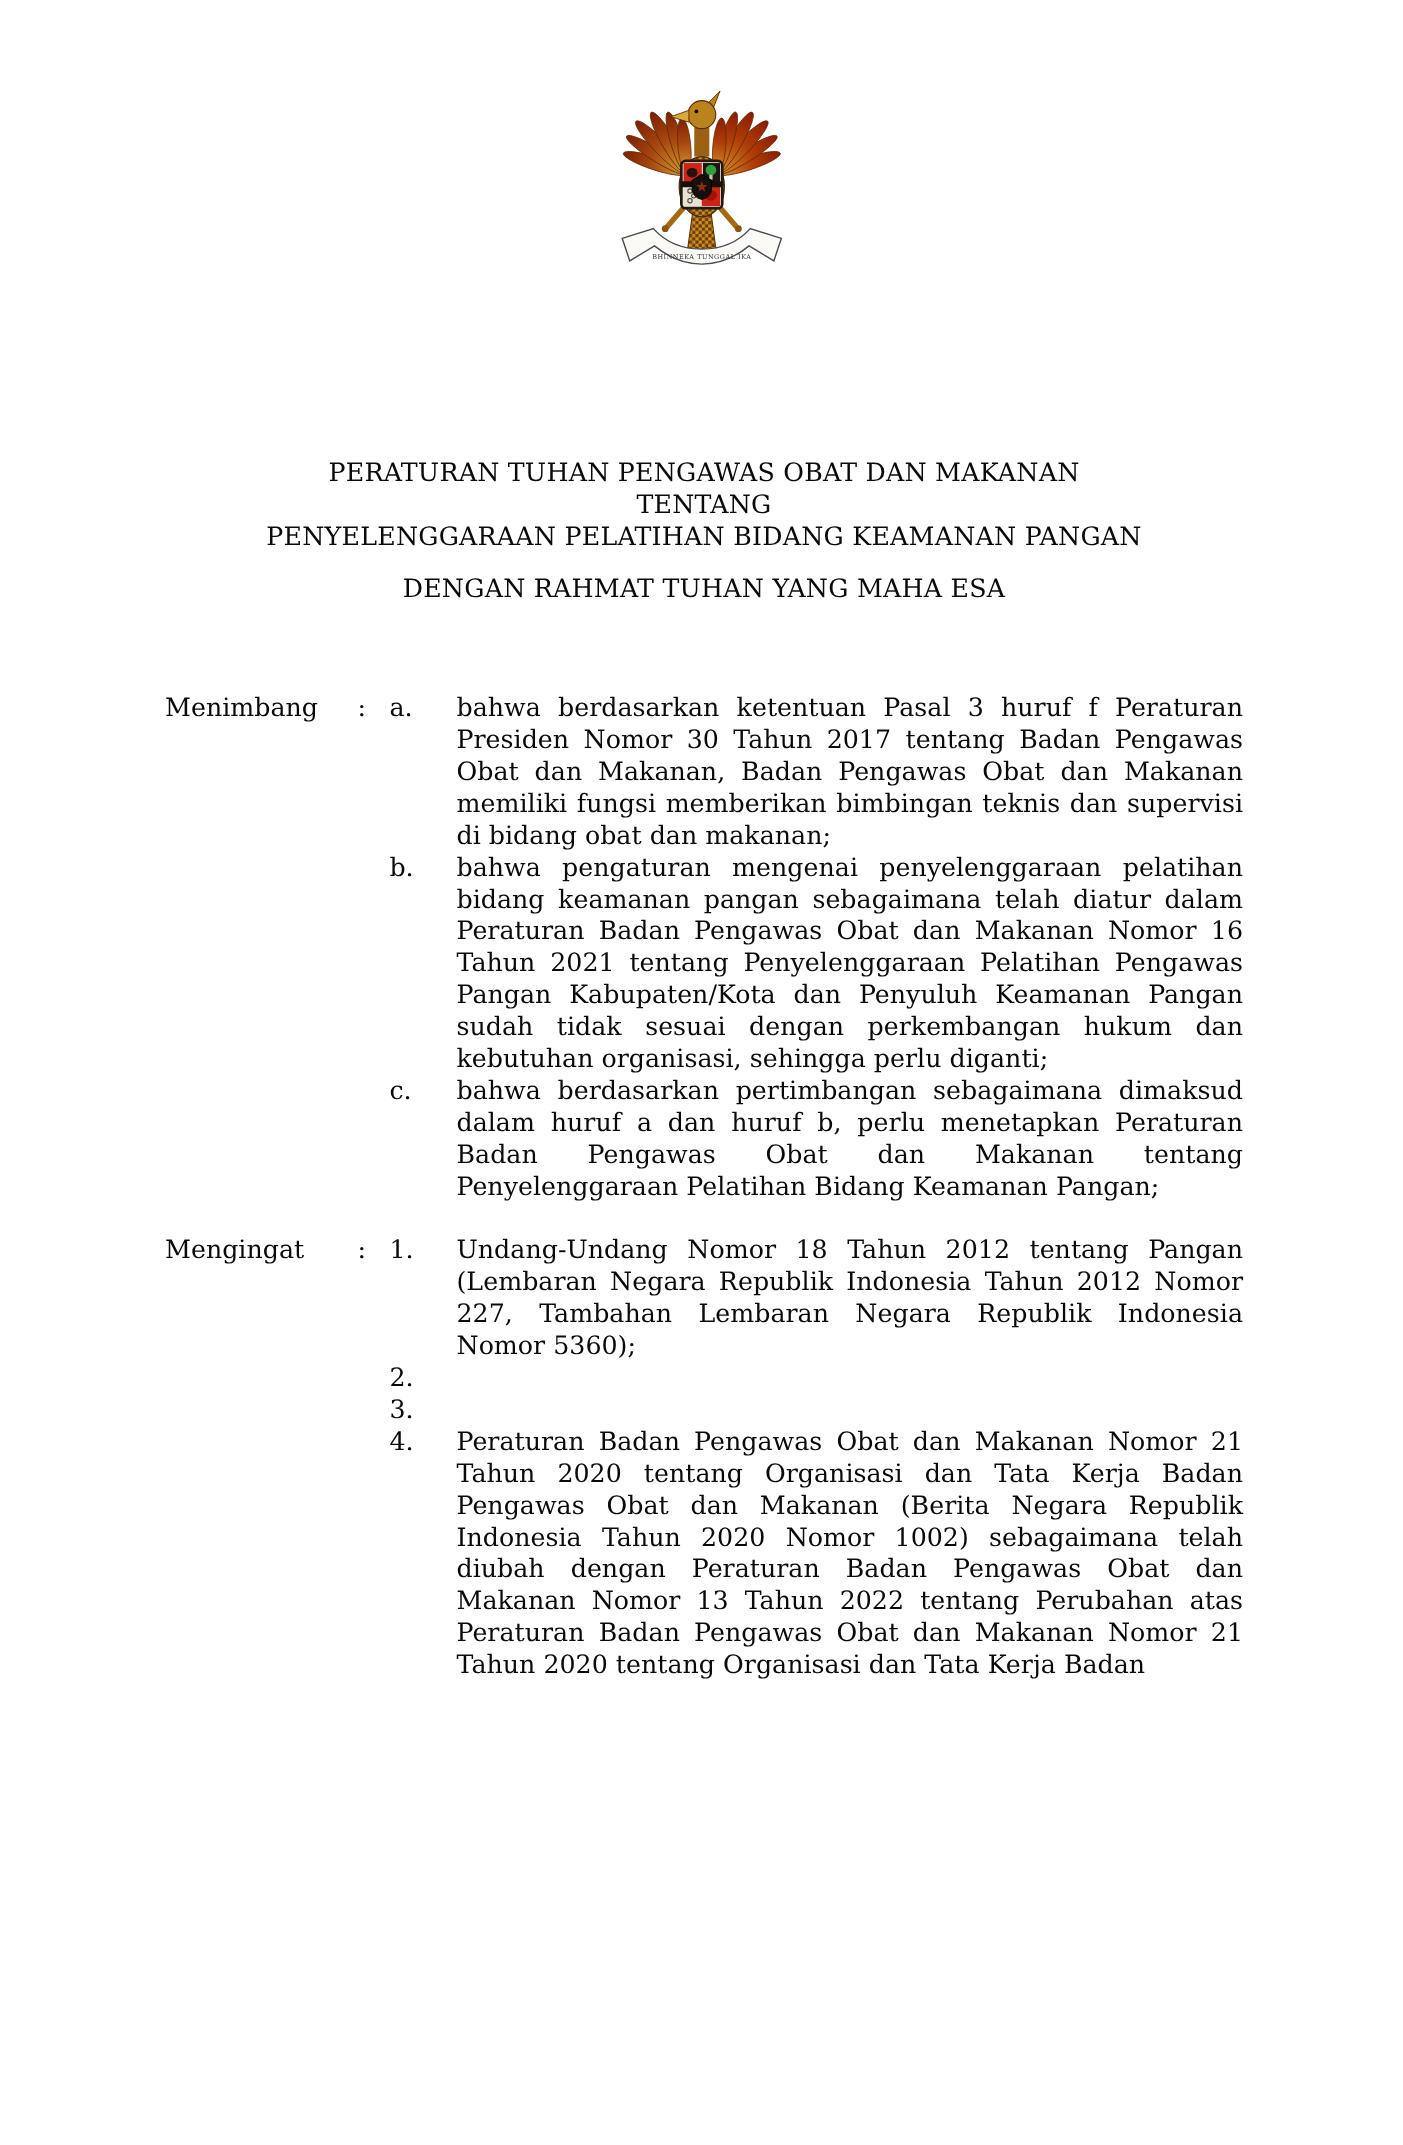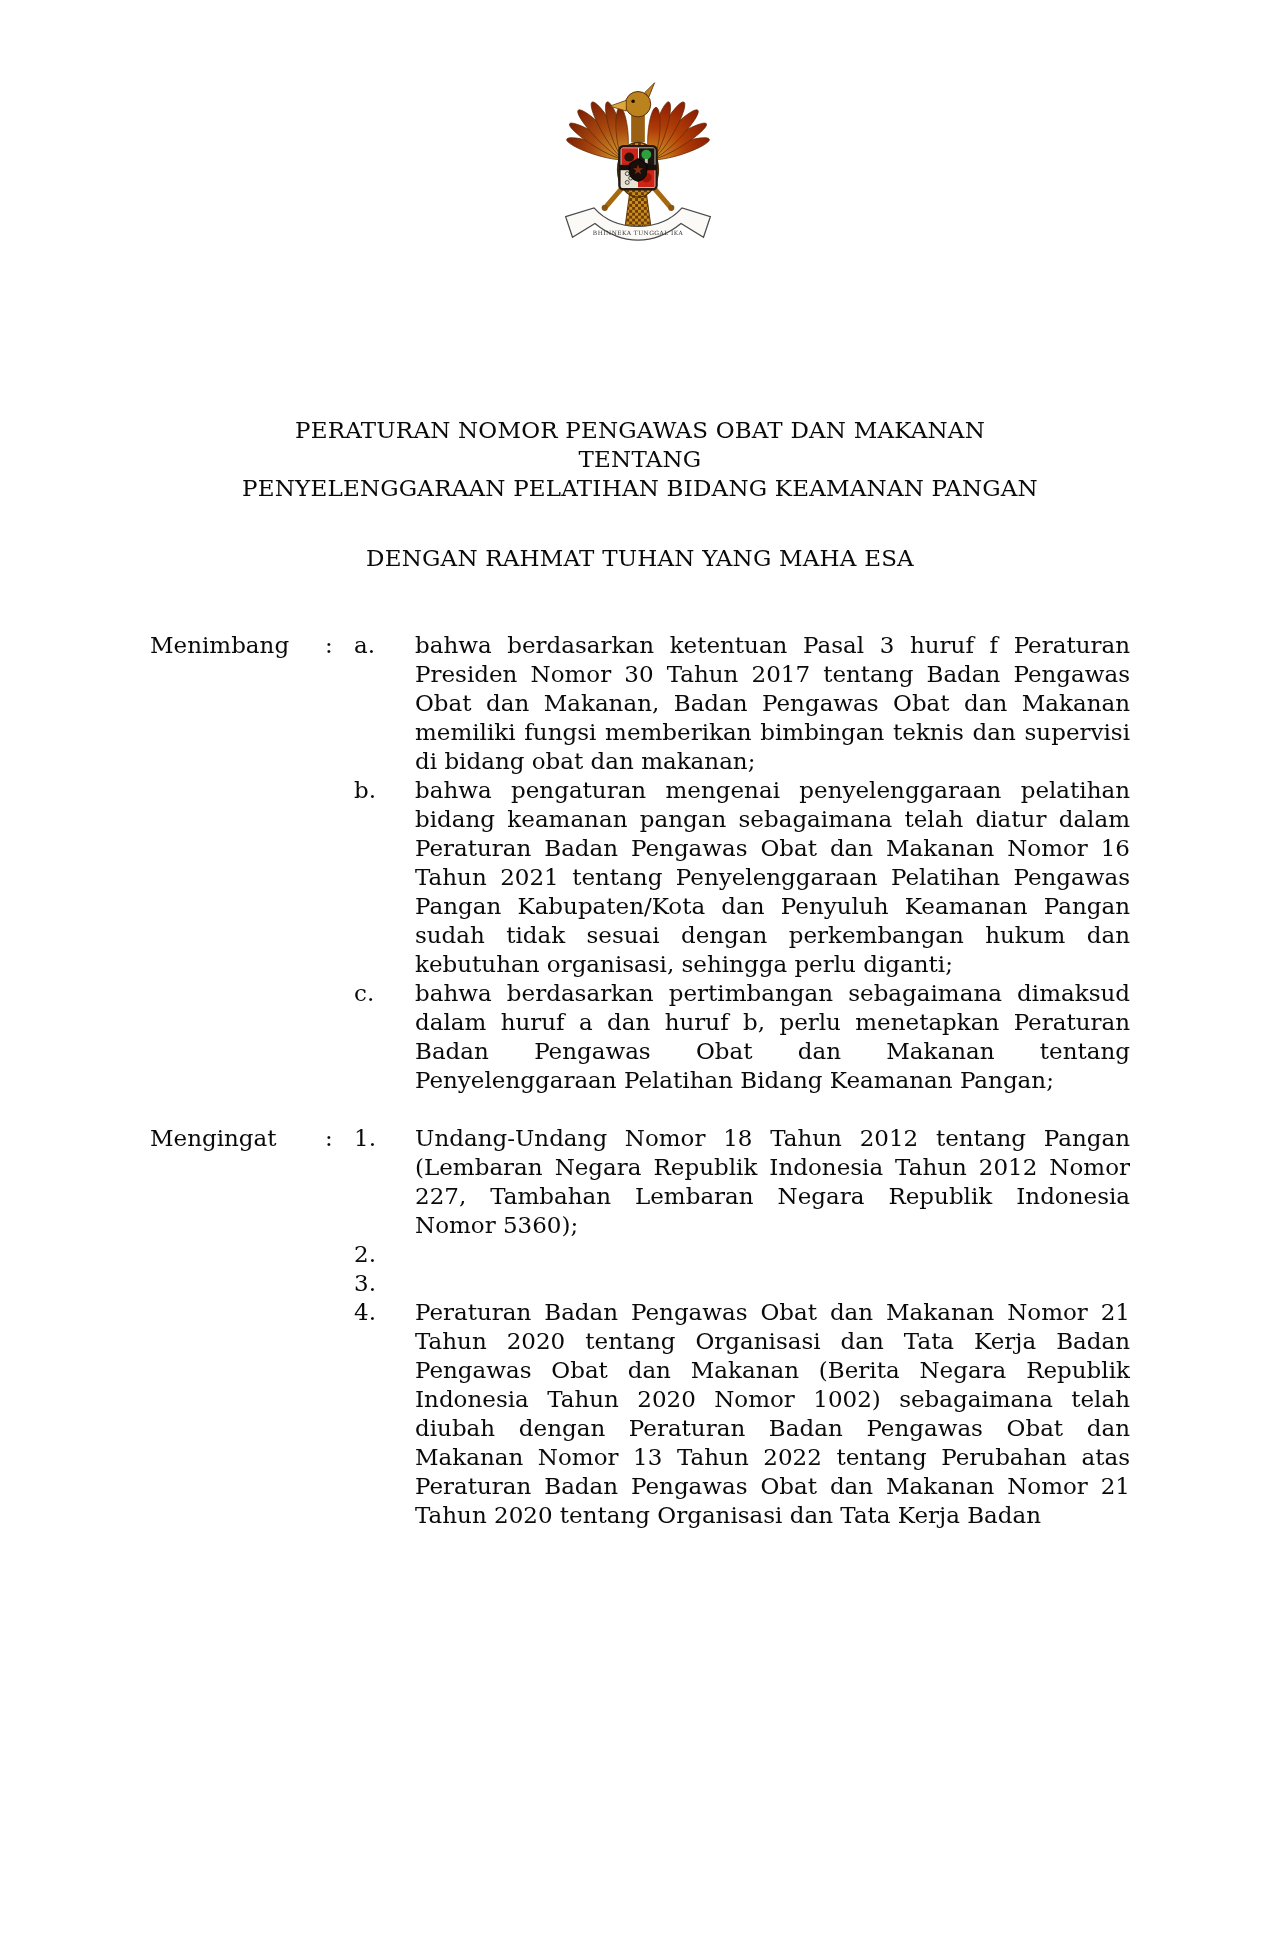--- a/index.html
+++ b/index.html
@@ -26,24 +26,24 @@
     font-size: 23px;
     line-height: 29px;
     letter-spacing: 0.2px;
   }
   .centered-line {
     font-size: 23px;
     line-height: 29px;
     text-align: center;
     letter-spacing: 0.2px;
   }
-  .invocation { margin-top: 41px; }
+  .invocation { margin-top: 19px; }
   .official   { margin-top: 29px; }
   .sections {
-    margin-top: 58px;
+    margin-top: 79px;
     font-size: 23px;
     line-height: 29px;
   }
   .section { display: grid; grid-template-columns: 175px 29px 61px 715px; }
   .section + .section { margin-top: 29px; }
   .cell-label  { grid-column: 1; }
   .cell-colon  { grid-column: 2; }
   .cell-marker { grid-column: 3; }
   .cell-text   {
     grid-column: 4;
@@ -133,21 +133,21 @@
       <polygon points="90,106.6 91.3,110.4 95.2,110.5 92.1,112.9 93.2,116.7 90,114.4 86.8,116.7 87.9,112.9 84.8,110.5 88.7,110.4" fill="#8a2c10"></polygon>
 
       <path d="M16,160 L45,151 Q62,170 90,170 Q118,170 135,151 L164,160 L157,181 L134,167 Q113,184 90,184 Q67,184 46,167 L23,181 Z" fill="#fbfaf6" stroke="#4c4c4c" stroke-width="1.3"></path>
       <text x="90" y="179" text-anchor="middle" font-size="6" letter-spacing="0.5" fill="#303030" font-family="DejaVu Serif, serif">BHINNEKA TUNGGAL IKA</text>
     </svg>
   </div>
 
   <div class="content">
 
     <div class="title-block">
-      <div>PERATURAN NOMOR PENGAWAS OBAT DAN MAKANAN</div>
+      <div>PERATURAN TUHAN PENGAWAS OBAT DAN MAKANAN</div>
       <div>TENTANG</div>
       <div>PENYELENGGARAAN PELATIHAN BIDANG KEAMANAN PANGAN</div>
     </div>
 
     <div class="centered-line invocation">DENGAN RAHMAT TUHAN YANG MAHA ESA</div>
 
 
     <div class="sections">
 
       <div class="section">

